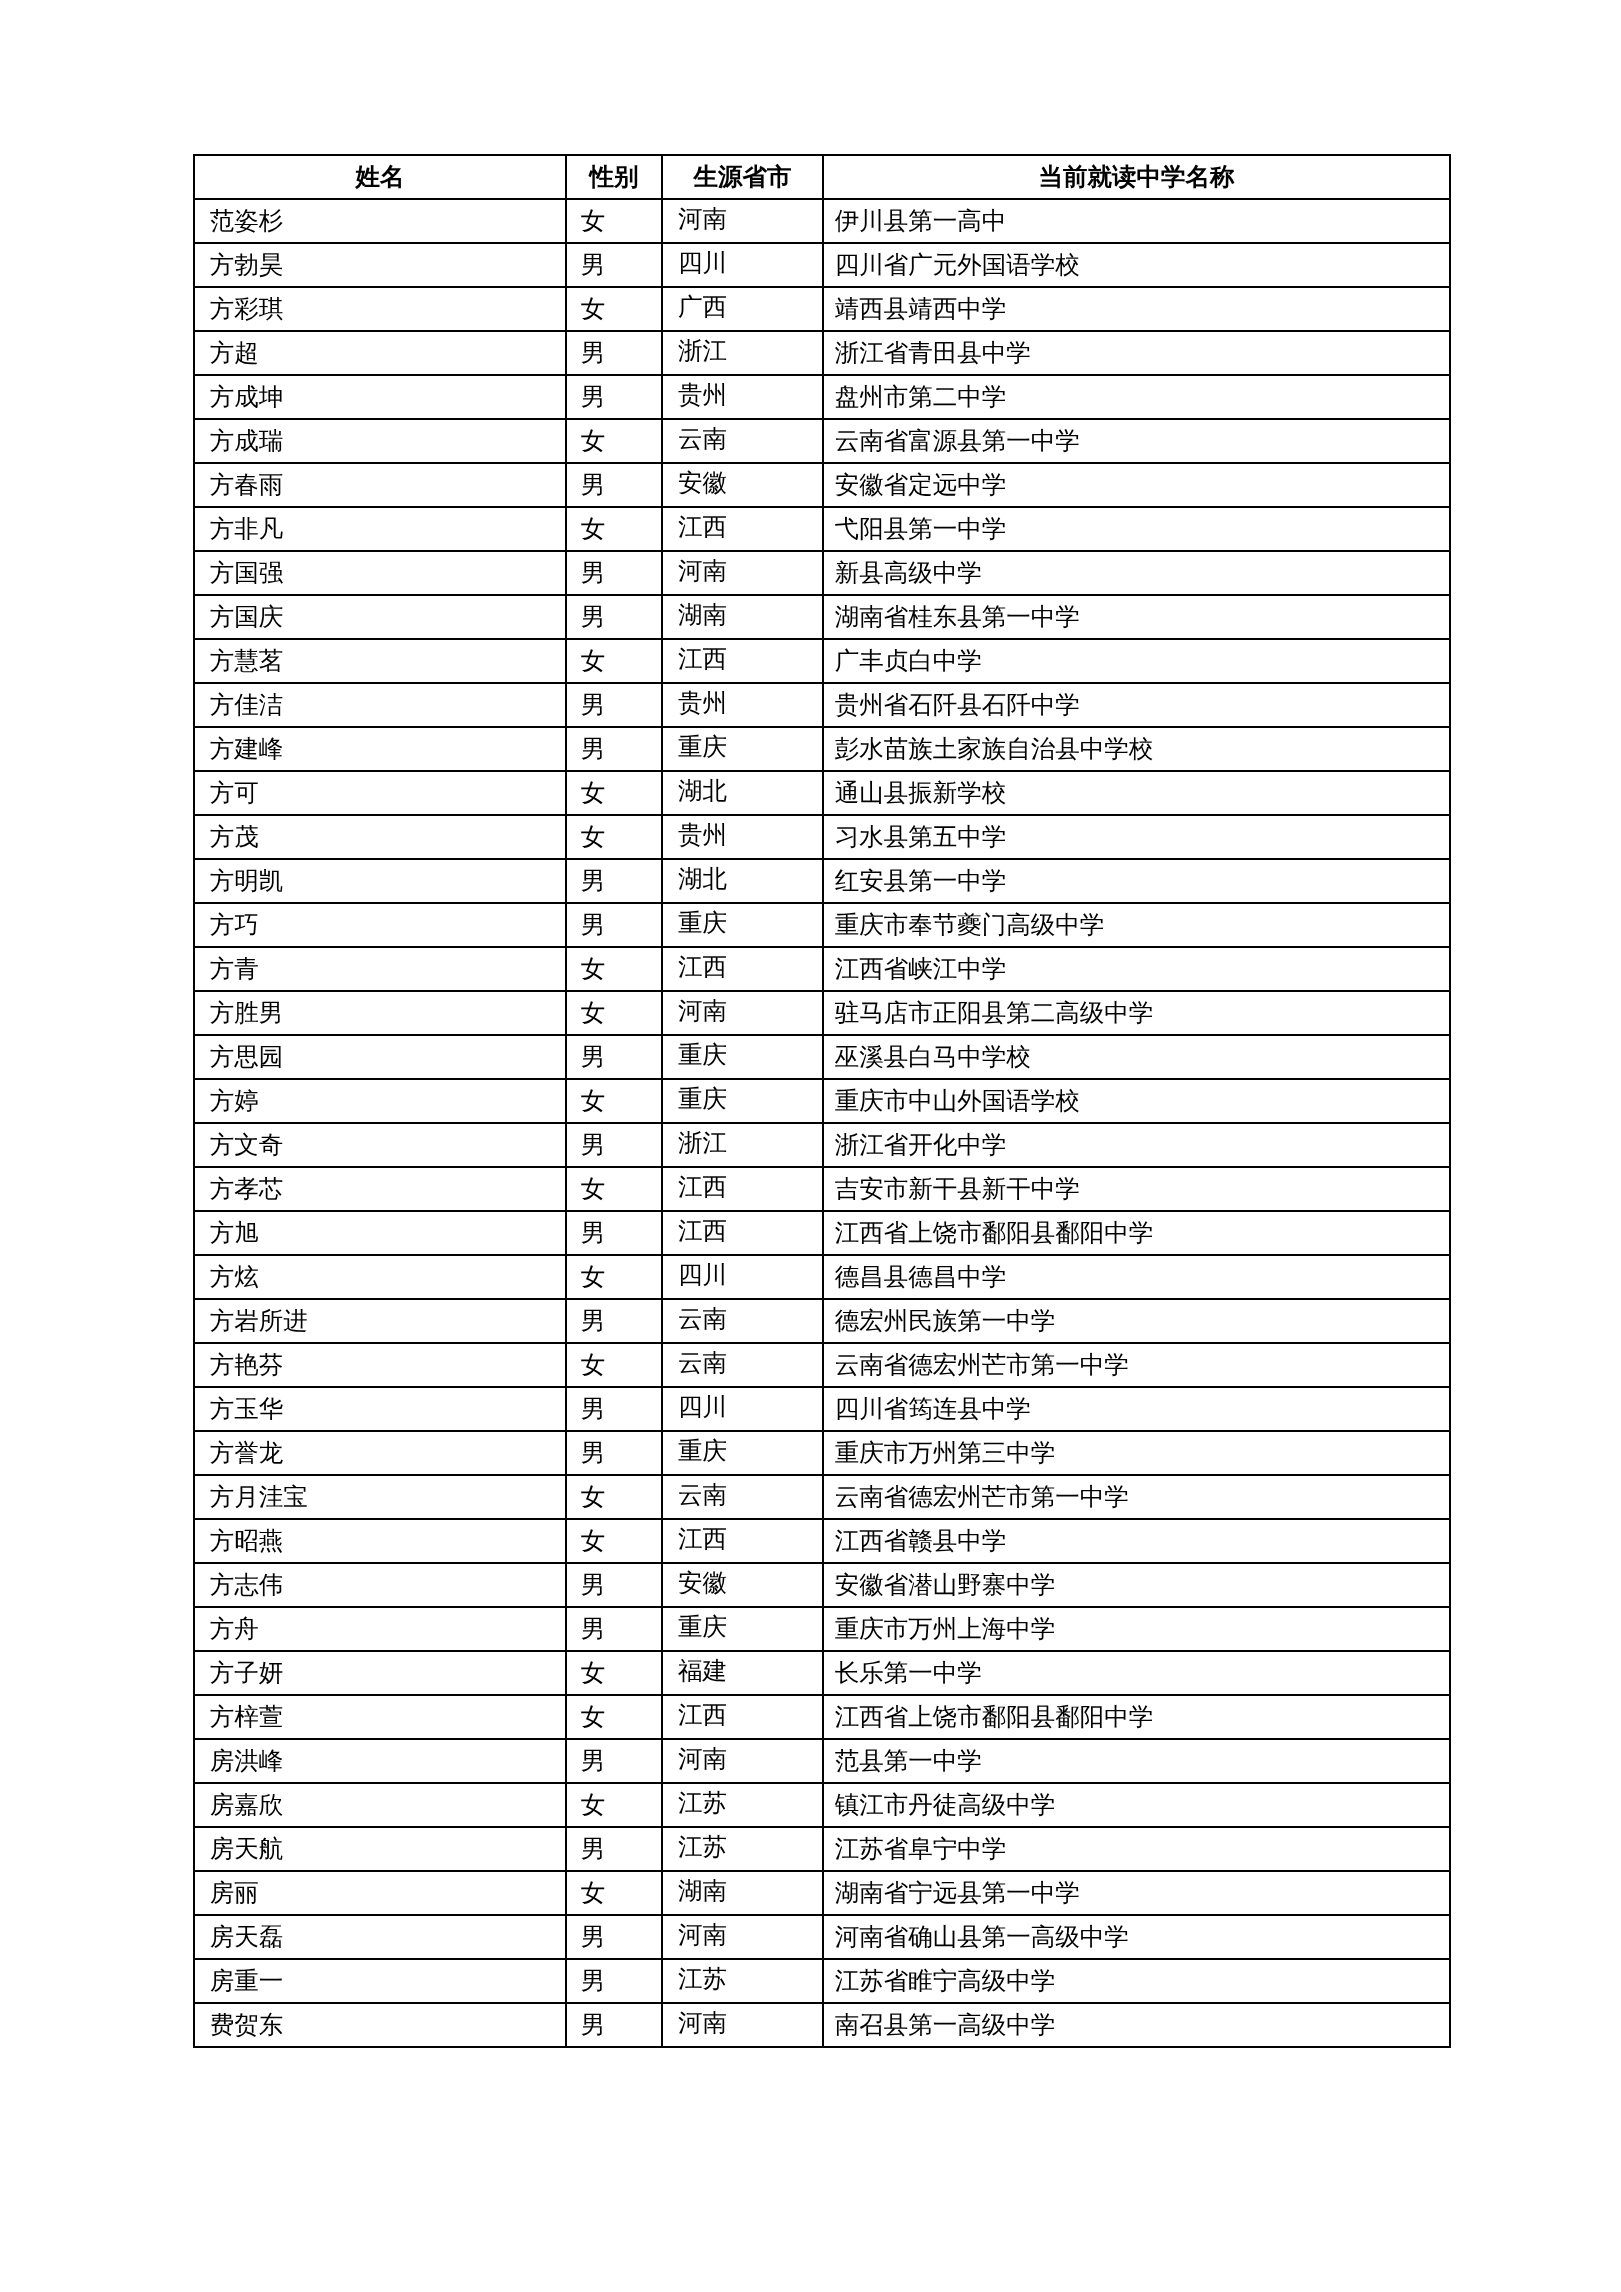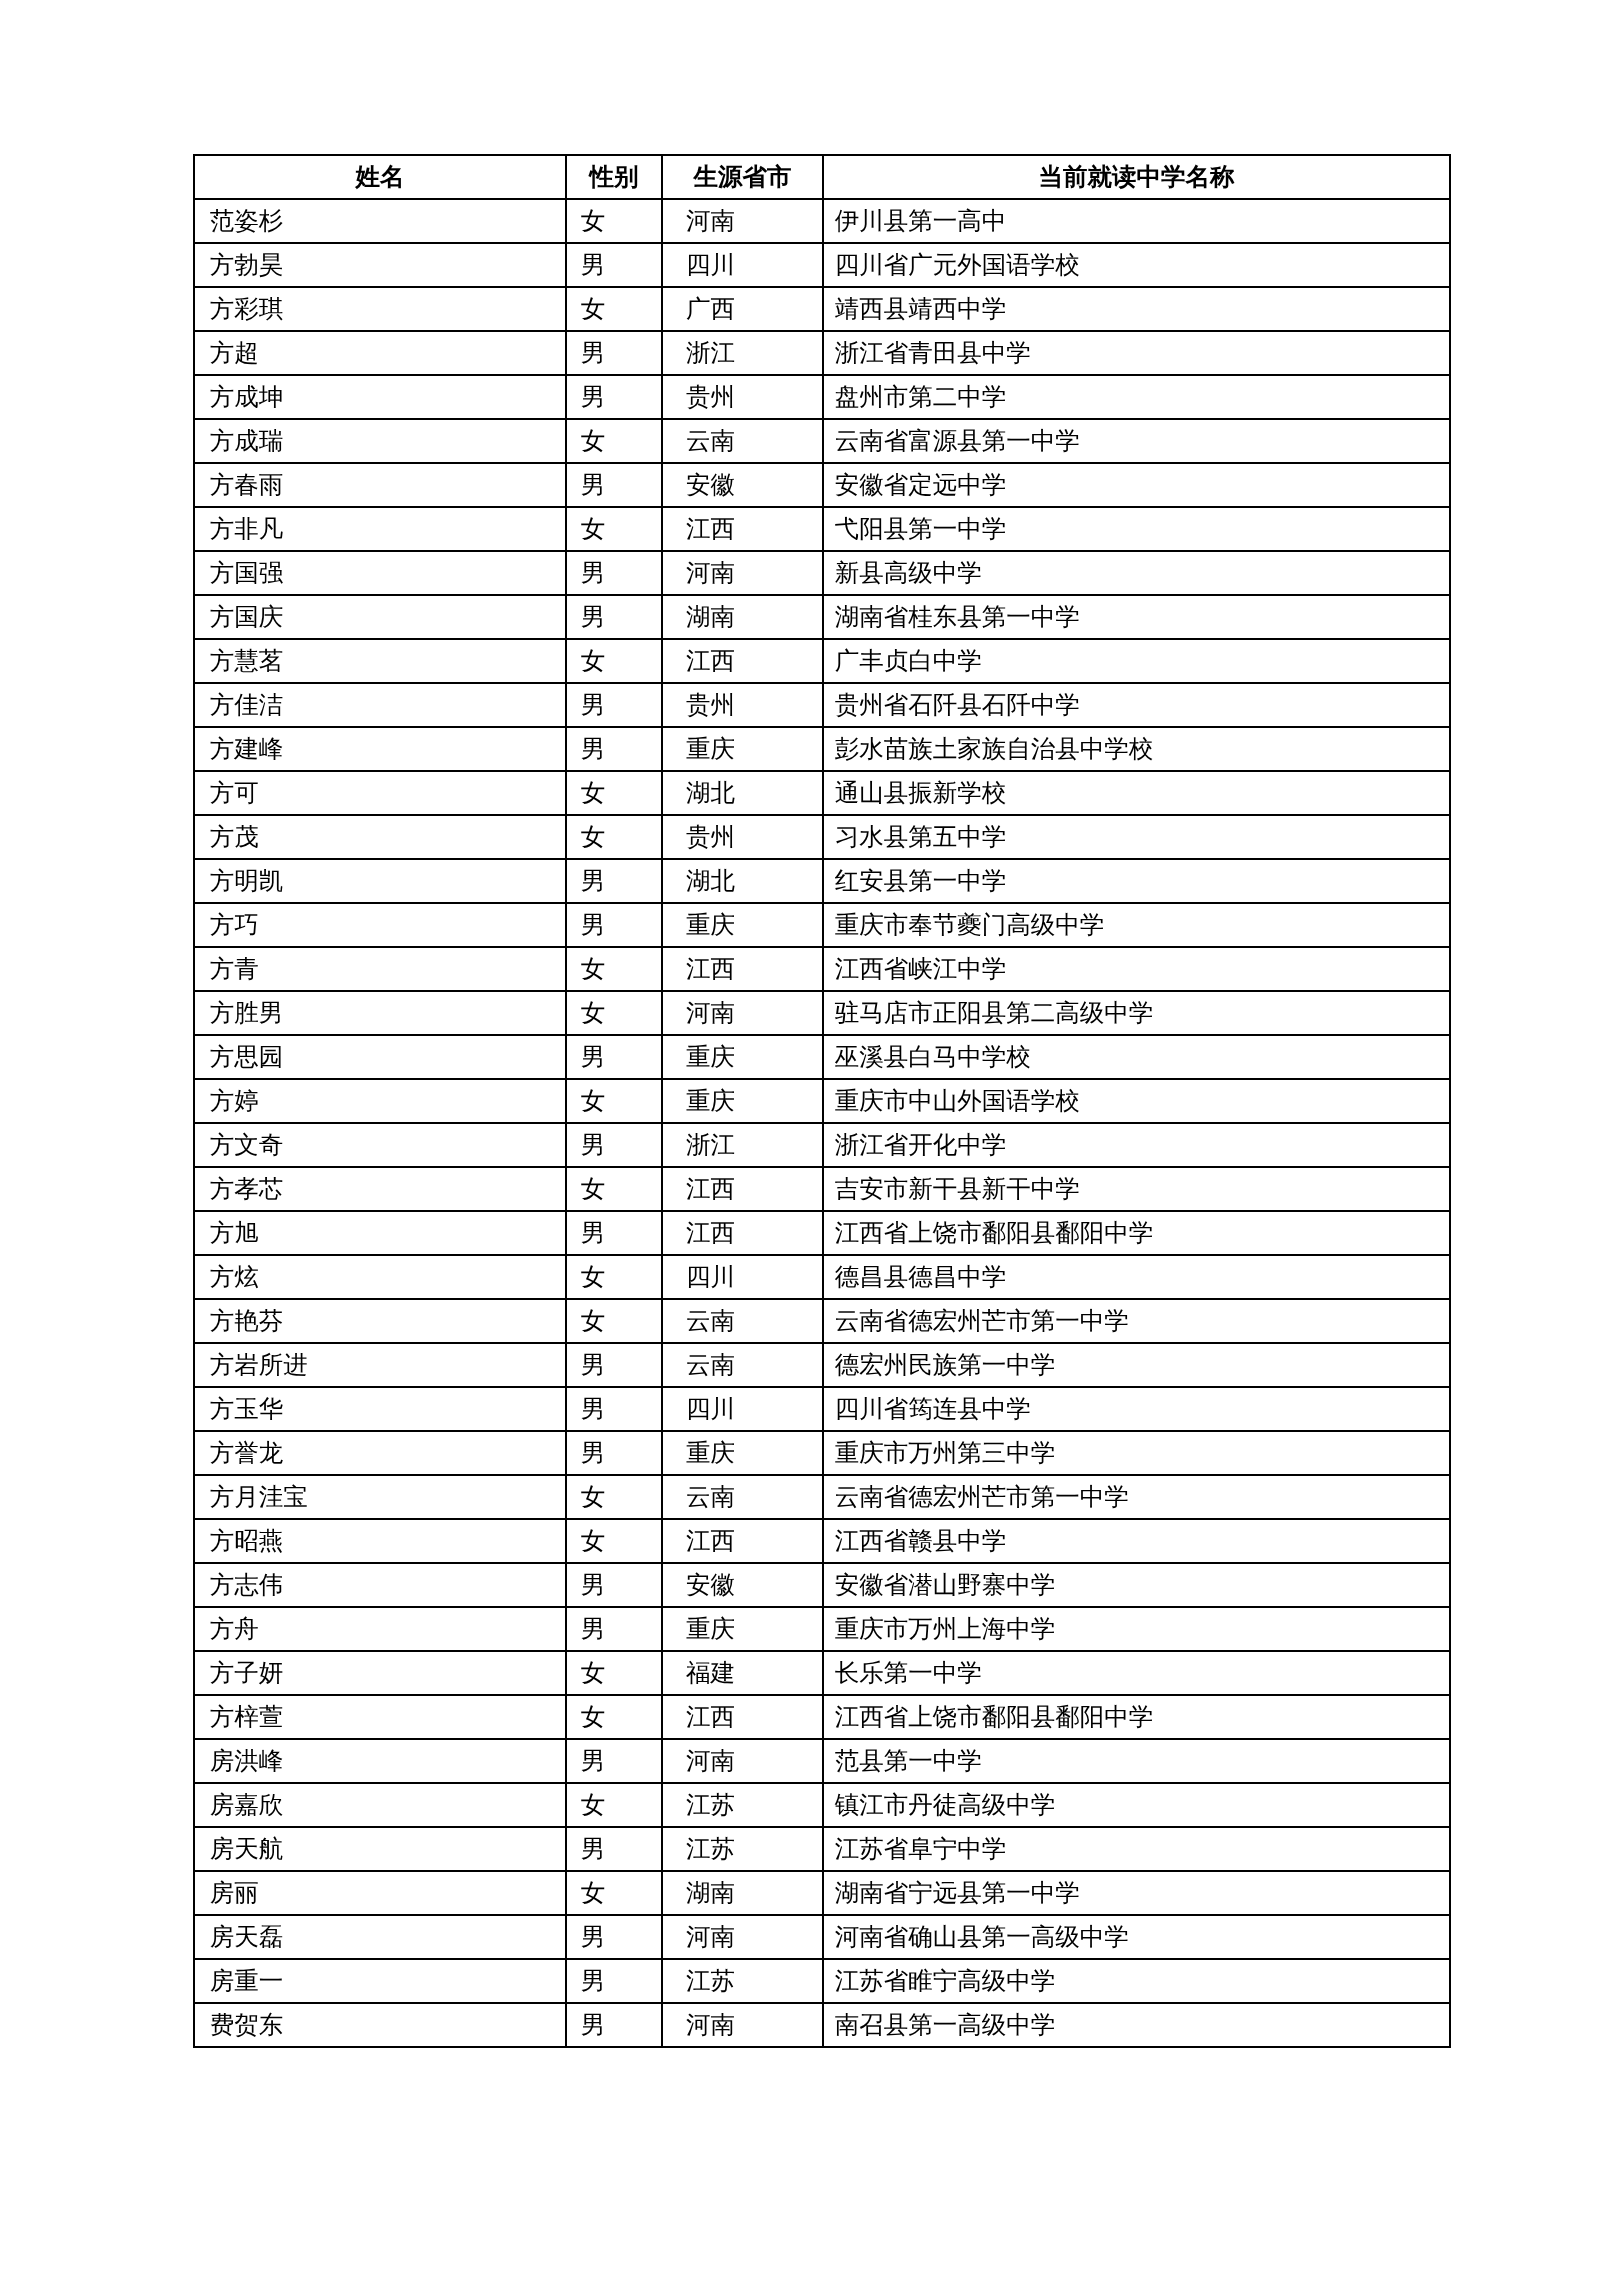--- a/index.html
+++ b/index.html
@@ -51,21 +51,21 @@
     table.roster thead th {
       border-top-width: 2.9px;
       border-bottom-width: 2.9px;
       font-weight: bold;
       text-align: center;
       padding: 0;
       height: 42px;
     }
     table.roster tbody tr td { border-bottom-width: 2.9px; }
     table.roster td.gender { padding-left: 13.7px; }
-    table.roster td.prov { padding-left: 23px; }
+    table.roster td.prov { padding-left: 15px; font-family: Liberation Mono, monospace; }
     table.roster td.school { padding-left: 10.8px; }
   </style>
 </head>
 <body>
 
 <div class="page">
   <table class="roster">
     <colgroup>
       <col class="c-name">
       <col class="c-gender">
@@ -252,31 +252,31 @@
         </tr>
 
         <tr>
           <td class="name">方炫</td>
           <td class="gender">女</td>
           <td class="prov">四川</td>
           <td class="school">德昌县德昌中学</td>
         </tr>
 
         <tr>
+          <td class="name">方岩所进</td>
+          <td class="gender">男</td>
+          <td class="prov">云南</td>
+          <td class="school">德宏州民族第一中学</td>
+        </tr>
+
+        <tr>
           <td class="name">方艳芬</td>
           <td class="gender">女</td>
           <td class="prov">云南</td>
           <td class="school">云南省德宏州芒市第一中学</td>
-        </tr>
-
-        <tr>
-          <td class="name">方岩所进</td>
-          <td class="gender">男</td>
-          <td class="prov">云南</td>
-          <td class="school">德宏州民族第一中学</td>
         </tr>
 
         <tr>
           <td class="name">方玉华</td>
           <td class="gender">男</td>
           <td class="prov">四川</td>
           <td class="school">四川省筠连县中学</td>
         </tr>
 
         <tr>

